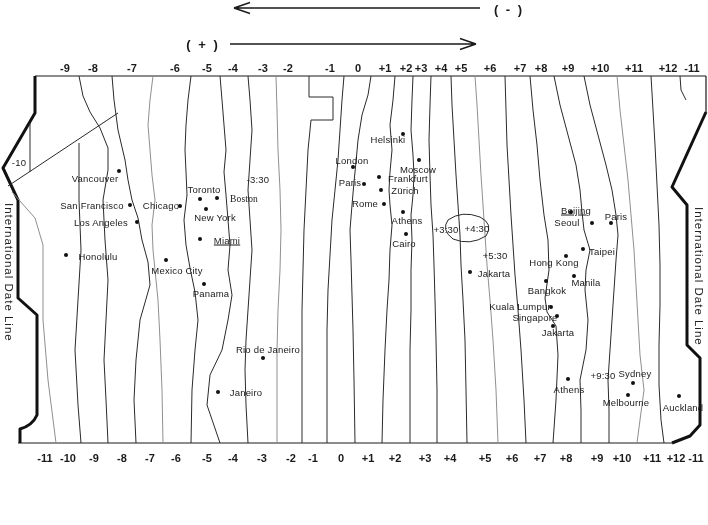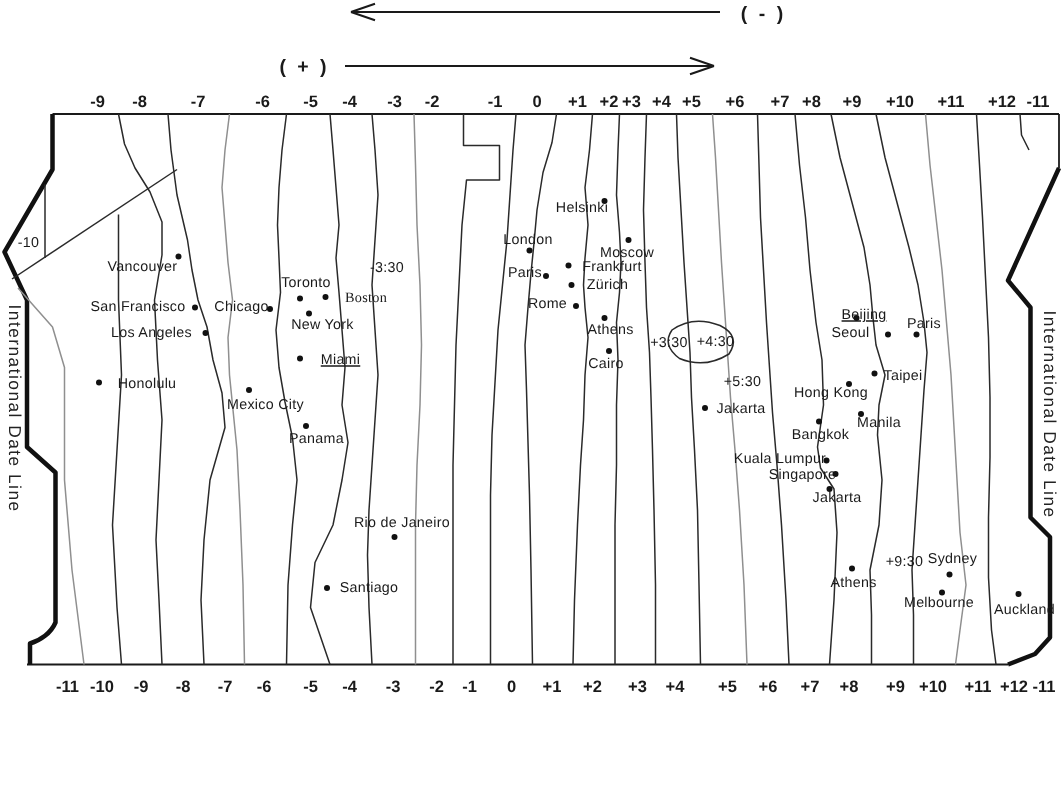--- a/index.html
+++ b/index.html
@@ -154,21 +154,21 @@
       <div class="abs city-label" style="left: 215px; top: 217px;">New York</div>
       <div class="city-dot" style="left: 206px; top: 209px;"></div>
       <div class="abs city-label" style="left: 227px; top: 240px; text-decoration: underline;">Miami</div>
       <div class="city-dot" style="left: 200px; top: 239px;"></div>
       <div class="abs city-label" style="left: 177px; top: 270px;">Mexico City</div>
       <div class="city-dot" style="left: 166px; top: 260px;"></div>
       <div class="abs city-label" style="left: 211px; top: 293px;">Panama</div>
       <div class="city-dot" style="left: 204px; top: 284px;"></div>
       <div class="abs city-label" style="left: 268px; top: 349px;">Rio de Janeiro</div>
       <div class="city-dot" style="left: 263px; top: 358px;"></div>
-      <div class="abs city-label" style="left: 246px; top: 392px;">Santiago</div>
+      <div class="abs city-label" style="left: 246px; top: 392px;">Janeiro</div>
       <div class="city-dot" style="left: 218px; top: 392px;"></div>
       <div class="abs city-label" style="left: 388px; top: 139px;">Helsinki</div>
       <div class="city-dot" style="left: 403px; top: 134px;"></div>
       <div class="abs city-label" style="left: 352px; top: 160px;">London</div>
       <div class="city-dot" style="left: 353px; top: 167px;"></div>
       <div class="abs city-label" style="left: 350px; top: 182px;">Paris</div>
       <div class="city-dot" style="left: 364px; top: 184px;"></div>
       <div class="abs city-label" style="left: 418px; top: 169px;">Moscow</div>
       <div class="city-dot" style="left: 419px; top: 160px;"></div>
       <div class="abs city-label" style="left: 408px; top: 178px;">Frankfurt</div>

